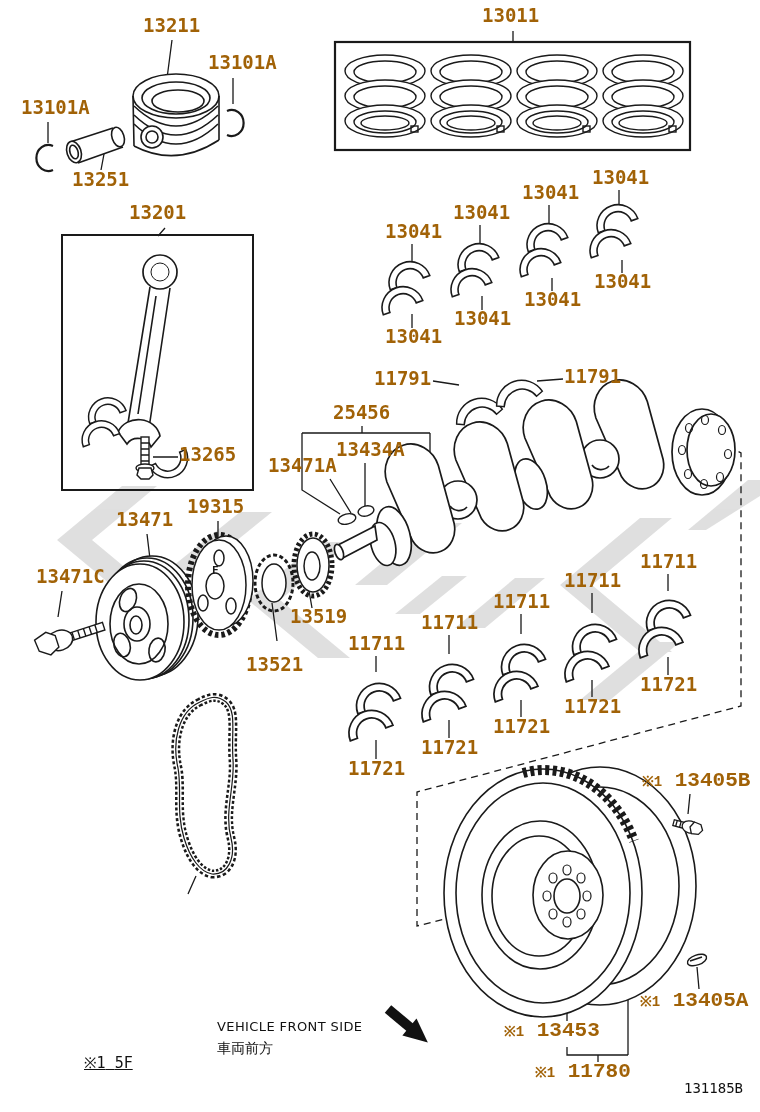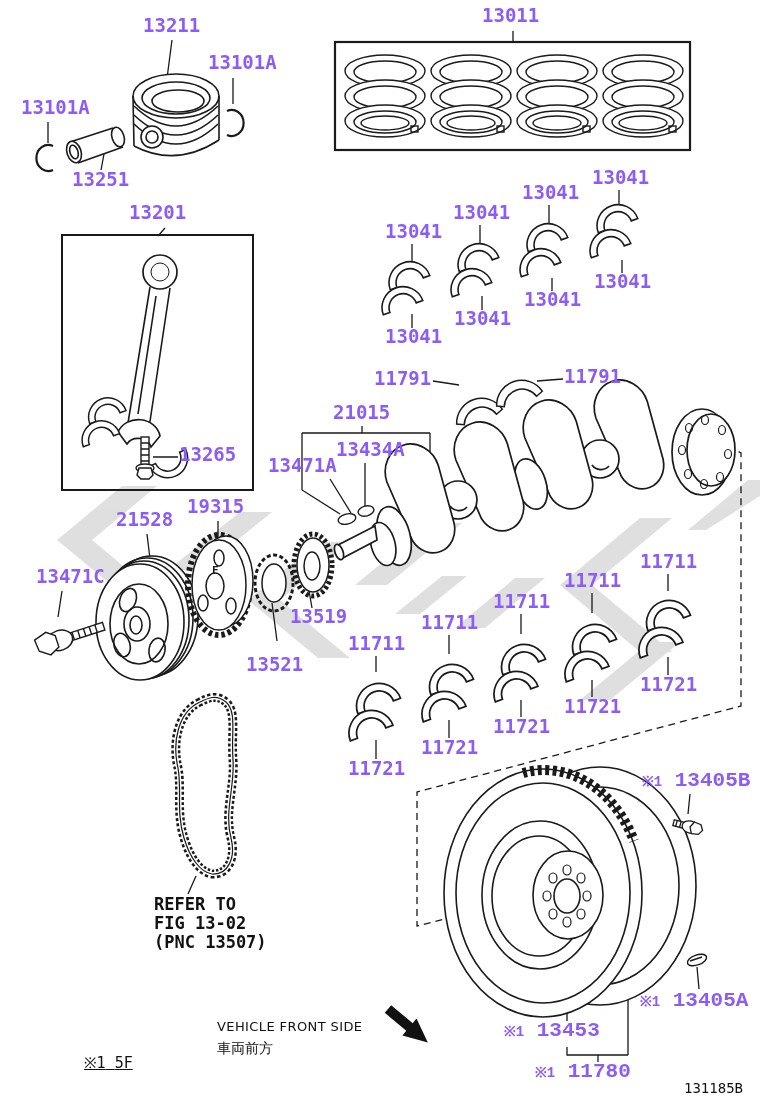--- a/index.html
+++ b/index.html
@@ -1,19 +1,19 @@
 <!DOCTYPE html>
 <html><head>
 <meta charset="utf-8">
 <style>
   html,body{margin:0;padding:0;background:#fff;}
   .stage{position:relative;width:760px;height:1112px;background:#fff;overflow:hidden;
          font-family:"DejaVu Sans Mono",monospace;}
   .art{position:absolute;left:0;top:0;}
-  .pn{position:absolute;font:bold 19px "DejaVu Sans Mono",monospace;color:#8b5cf6;
+  .pn{position:absolute;font:bold 19px "DejaVu Sans Mono",monospace;color:#a16207;
       white-space:nowrap;line-height:1;}
   .pn.lg{font-size:21px;font-family:Liberation Mono, monospace;}
   .pn .pre{font-size:14px;font-weight:bold;}
   .note{position:absolute;color:#111;white-space:nowrap;line-height:1;}
   .refer{font:bold 17px "DejaVu Sans Mono",monospace;line-height:19px;}
   .jp{font:14px "DejaVu Sans",sans-serif;margin-top:43px;}
   .en{font:13px "DejaVu Sans",sans-serif;letter-spacing:.4px;}
   .foot{font:15px "DejaVu Sans Mono",monospace;text-decoration:underline;}
   .code{font:14px "DejaVu Sans Mono",monospace;}
 </style>
@@ -311,48 +311,43 @@
 <div class="pn" style="left:453px;top:203px"><span>13041</span></div>
 <div class="pn" style="left:522px;top:183px"><span>13041</span></div>
 <div class="pn" style="left:592px;top:168px"><span>13041</span></div>
 <div class="pn" style="left:385px;top:327px"><span>13041</span></div>
 <div class="pn" style="left:454px;top:309px"><span>13041</span></div>
 <div class="pn" style="left:524px;top:290px"><span>13041</span></div>
 <div class="pn" style="left:594px;top:272px"><span>13041</span></div>
 
 <div class="pn" style="left:374px;top:369px"><span>11791</span></div>
 <div class="pn" style="left:564px;top:367px"><span>11791</span></div>
-<div class="pn" style="left:333px;top:403px"><span>21015</span></div>
+<div class="pn" style="left:333px;top:403px"><span>25456</span></div>
 <div class="pn" style="left:336px;top:440px"><span>13434A</span></div>
 <div class="pn" style="left:268px;top:456px"><span>13471A</span></div>
 <div class="pn" style="left:187px;top:497px"><span>19315</span></div>
-<div class="pn" style="left:116px;top:510px"><span>21528</span></div>
+<div class="pn" style="left:116px;top:510px"><span>13471</span></div>
 <div class="pn" style="left:36px;top:567px"><span>13471C</span></div>
 <div class="pn" style="left:290px;top:607px"><span>13519</span></div>
 <div class="pn" style="left:246px;top:655px"><span>13521</span></div>
 
 <div class="pn" style="left:348px;top:634px"><span>11711</span></div>
 <div class="pn" style="left:421px;top:613px"><span>11711</span></div>
 <div class="pn" style="left:493px;top:592px"><span>11711</span></div>
 <div class="pn" style="left:564px;top:571px"><span>11711</span></div>
 <div class="pn" style="left:640px;top:552px"><span>11711</span></div>
 <div class="pn" style="left:348px;top:759px"><span>11721</span></div>
 <div class="pn" style="left:421px;top:738px"><span>11721</span></div>
 <div class="pn" style="left:493px;top:717px"><span>11721</span></div>
 <div class="pn" style="left:564px;top:697px"><span>11721</span></div>
 <div class="pn" style="left:640px;top:675px"><span>11721</span></div>
 
 <div class="pn lg" style="left:642px;top:770px"><span class="pre">※1</span> <span>13405B</span></div>
 <div class="pn lg" style="left:640px;top:990px"><span class="pre">※1</span> <span>13405A</span></div>
 <div class="pn lg" style="left:504px;top:1020px"><span class="pre">※1</span> <span>13453</span></div>
 <div class="pn lg" style="left:535px;top:1061px"><span class="pre">※1</span> <span>11780</span></div>
 
-<div class="note refer" style="left:154px;top:895px">
-  <div>REFER TO</div>
-  <div>FIG 13-02</div>
-  <div>(PNC 13507)</div>
-</div>
 <div class="note jp" style="left:217px;top:997px">車両前方</div>
 <div class="note en" style="left:217px;top:1019px">VEHICLE FRONT SIDE</div>
 <div class="note foot" style="left:84px;top:1052px"><span>※1</span>&nbsp;<span>5F</span></div>
 <div class="note code" style="left:684px;top:1080px">131185B</div>
 
 </div>
 
 </body></html>

